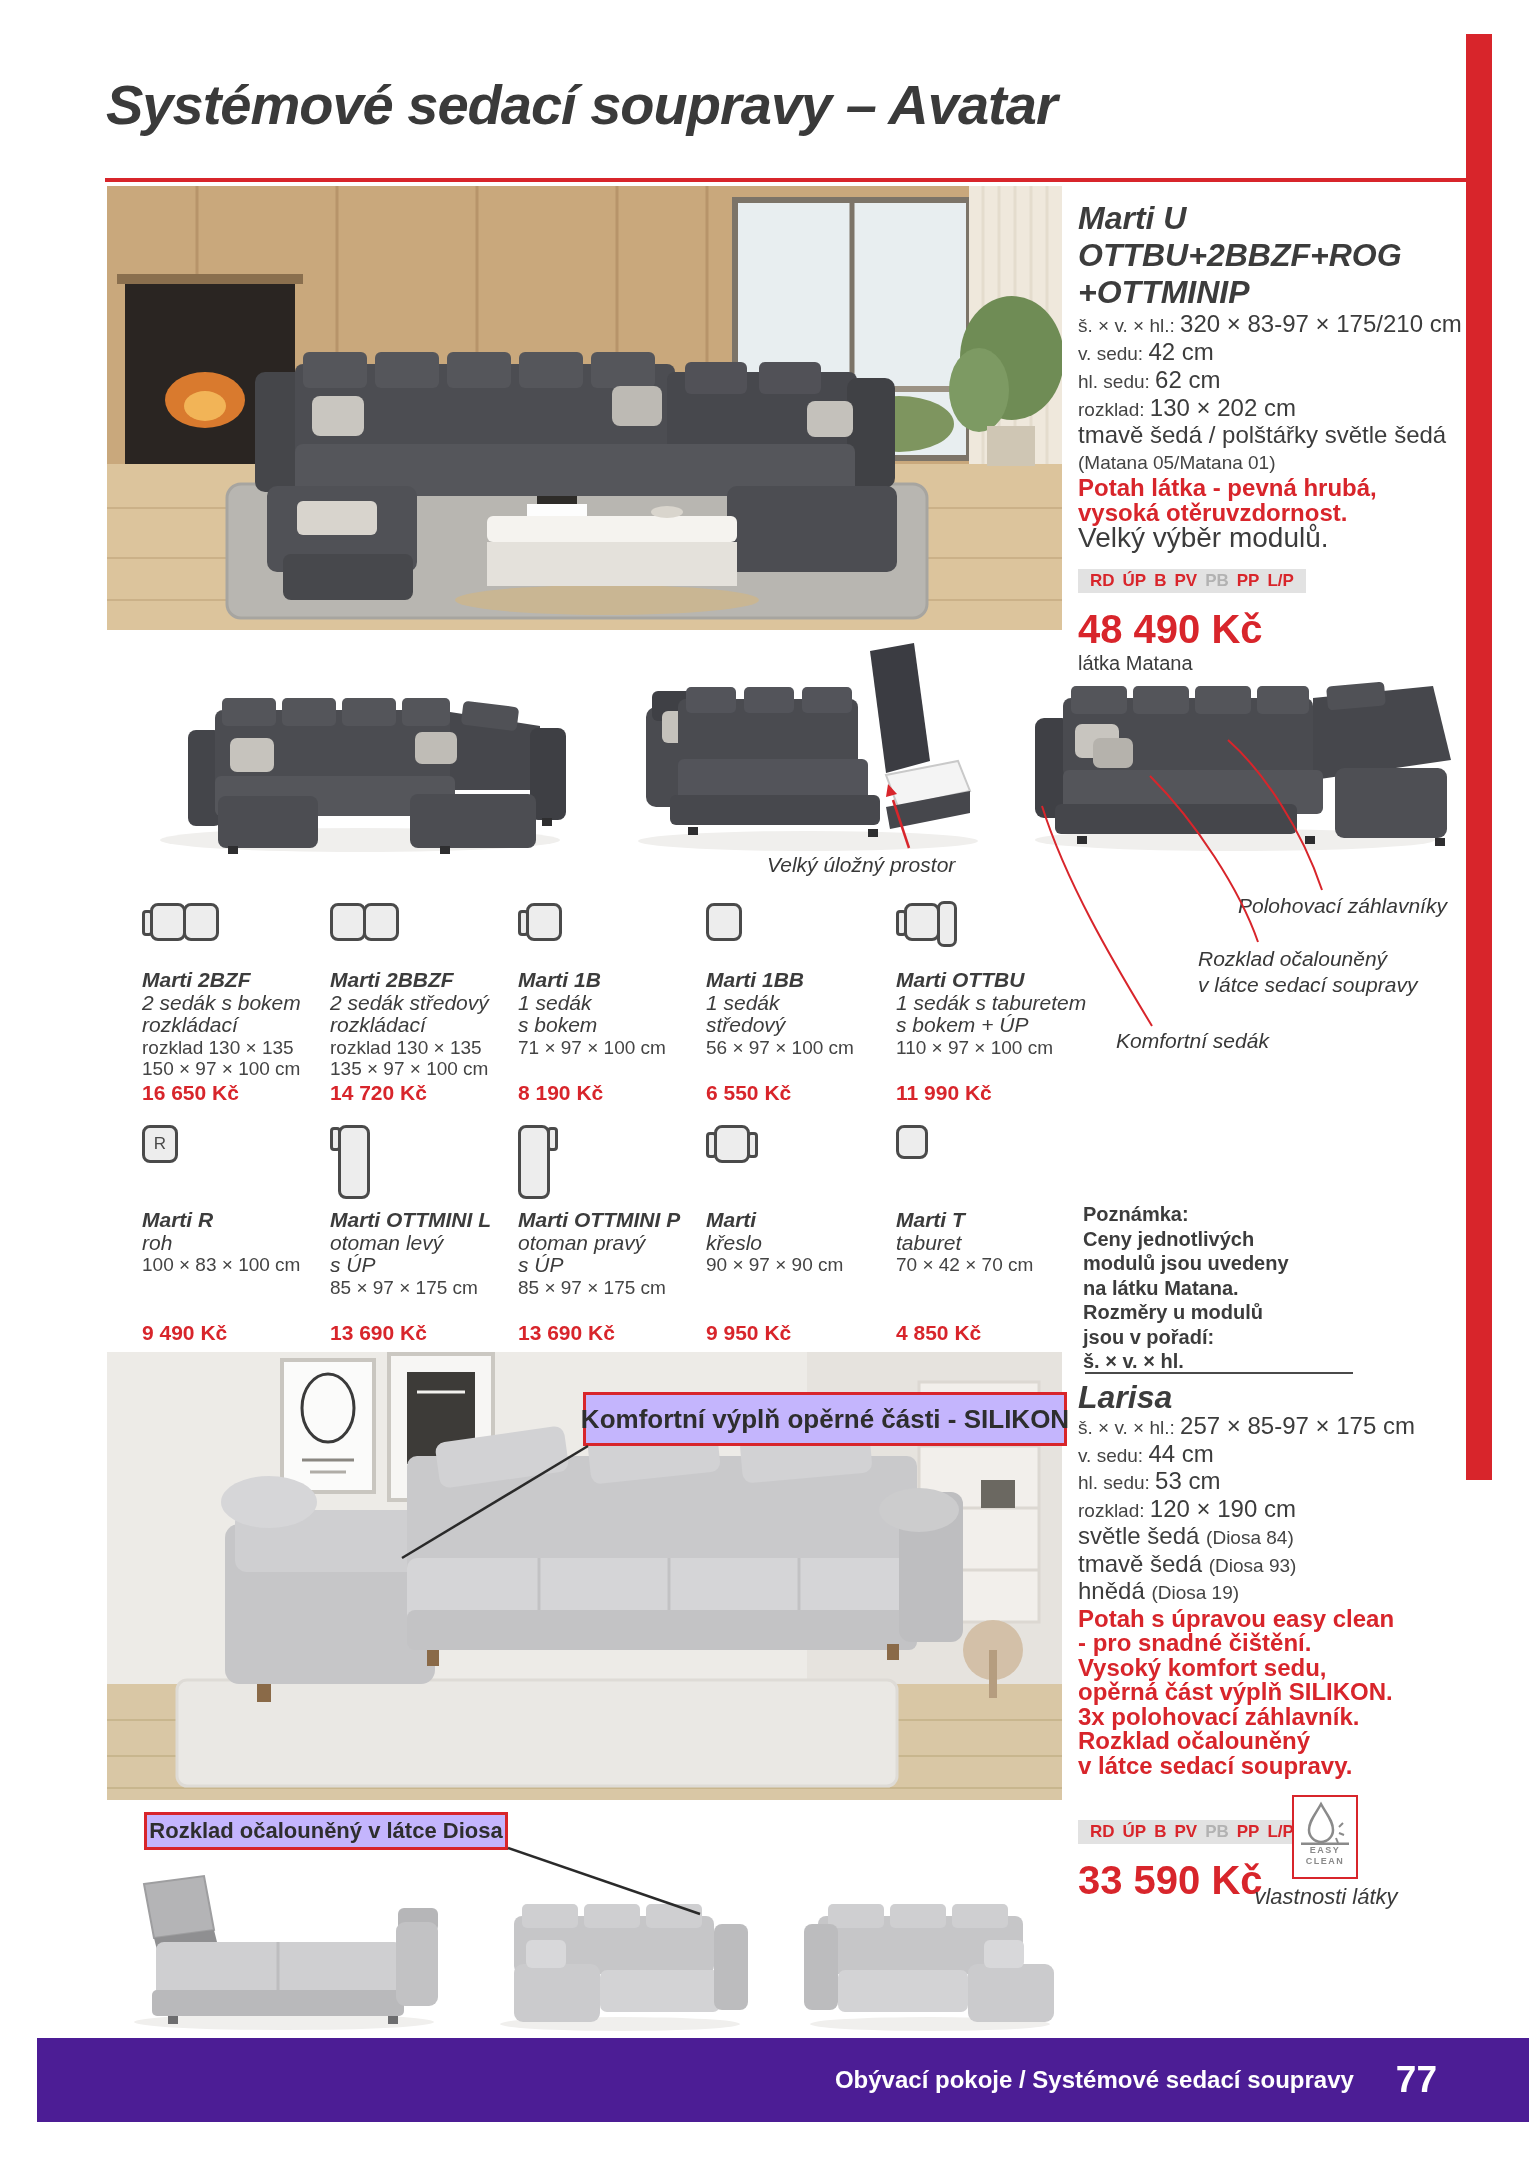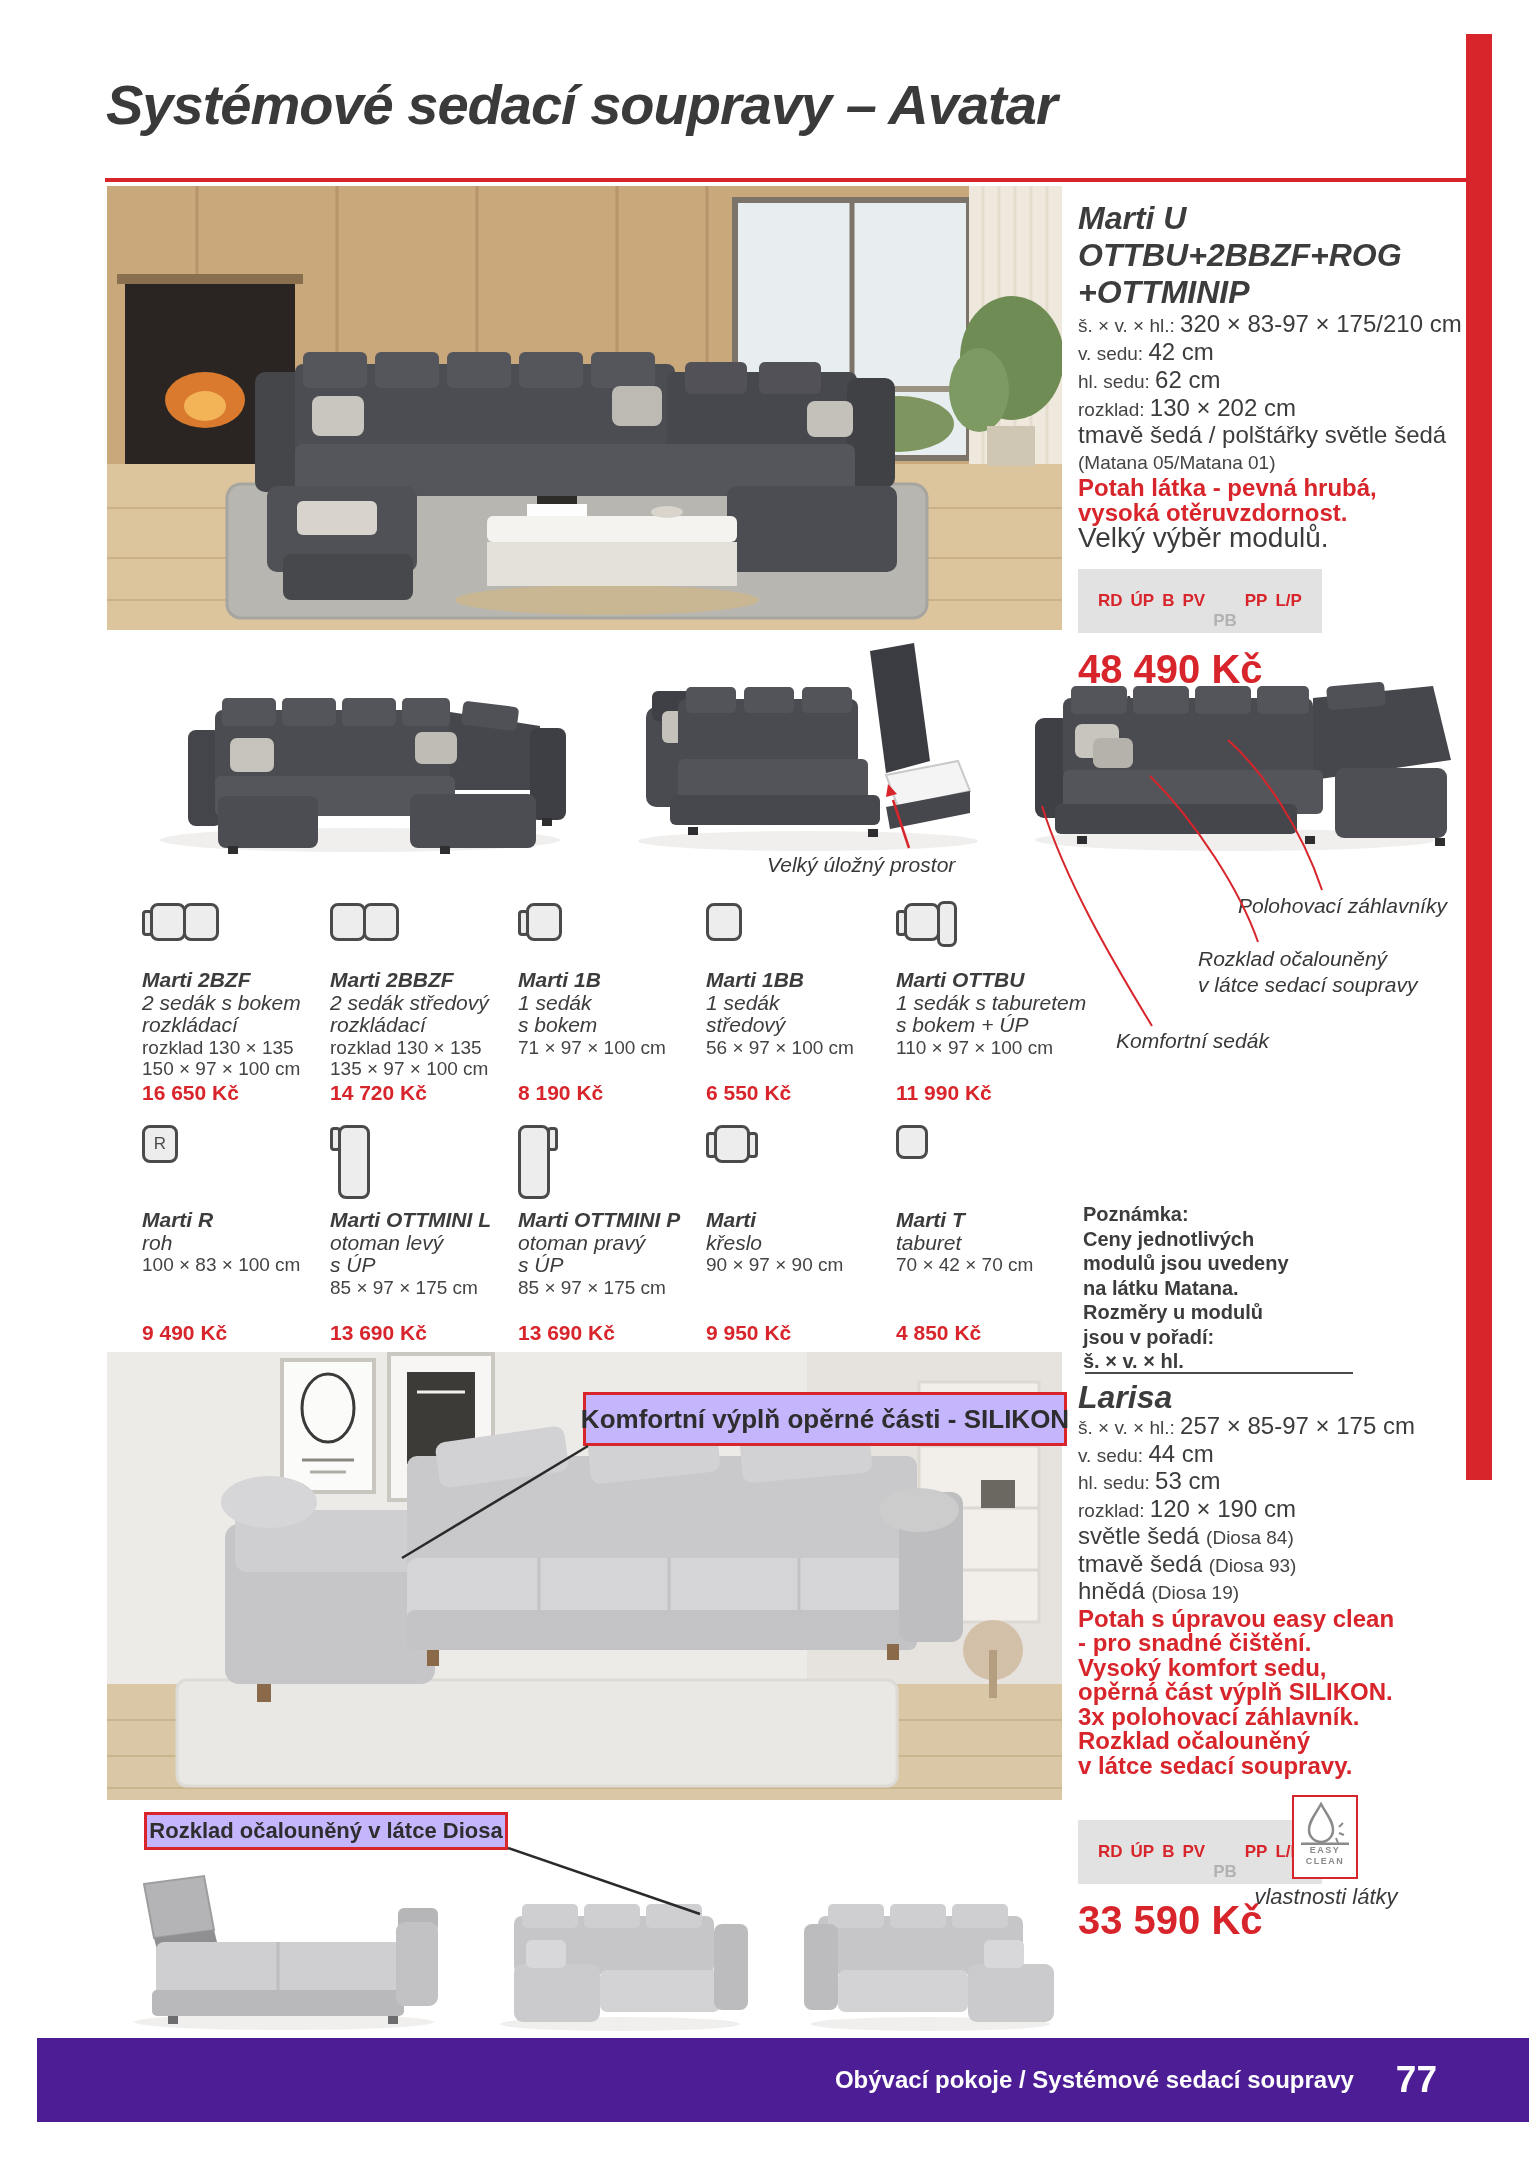--- a/index.html
+++ b/index.html
@@ -23,22 +23,22 @@
   .pinfo{width:398px;}
   .pname{font-size:32px;line-height:37px;font-weight:bold;font-style:italic;color:#3c3c3c;white-space:nowrap;}
   .spec{line-height:25px;white-space:nowrap;}
   .sl{font-size:19px;color:#444;}
   .sv{font-size:24px;color:#3c3c3c;}
   .clrline{line-height:24.5px;white-space:nowrap;}
   .cname{font-size:24px;color:#3c3c3c;}
   .ccode{font-size:19px;color:#444;}
   .hl{font-size:24px;font-weight:bold;color:var(--red);line-height:24.5px;white-space:nowrap;}
   .xline{font-size:28px;color:#3c3c3c;line-height:26px;}
-  .bbar{display:inline-flex;gap:8px;background:#e2e2e2;padding:2px 20px;font-weight:bold;font-size:17px;color:var(--red);align-items:center;}
-  .bmuted{color:var(--muted);margin-top:40px;}
+  .bbar{display:inline-flex;gap:8px;background:#e2e2e2;padding:2px 12px;font-weight:bold;font-size:17px;color:var(--red);align-items:center;}
+  .bmuted{color:var(--muted);}
   .price{font-size:40px;font-weight:bold;color:var(--red);white-space:nowrap;}
   .pnote{font-size:20px;color:#3c3c3c;}
 
   
   .ann{position:absolute;font-style:italic;font-size:21px;color:#383838;white-space:nowrap;line-height:26px;}
 
   
   .mcell{position:absolute;width:182px;}
   .row1{top:903px;height:202px;}
   .row2{top:1125px;height:220px;}

